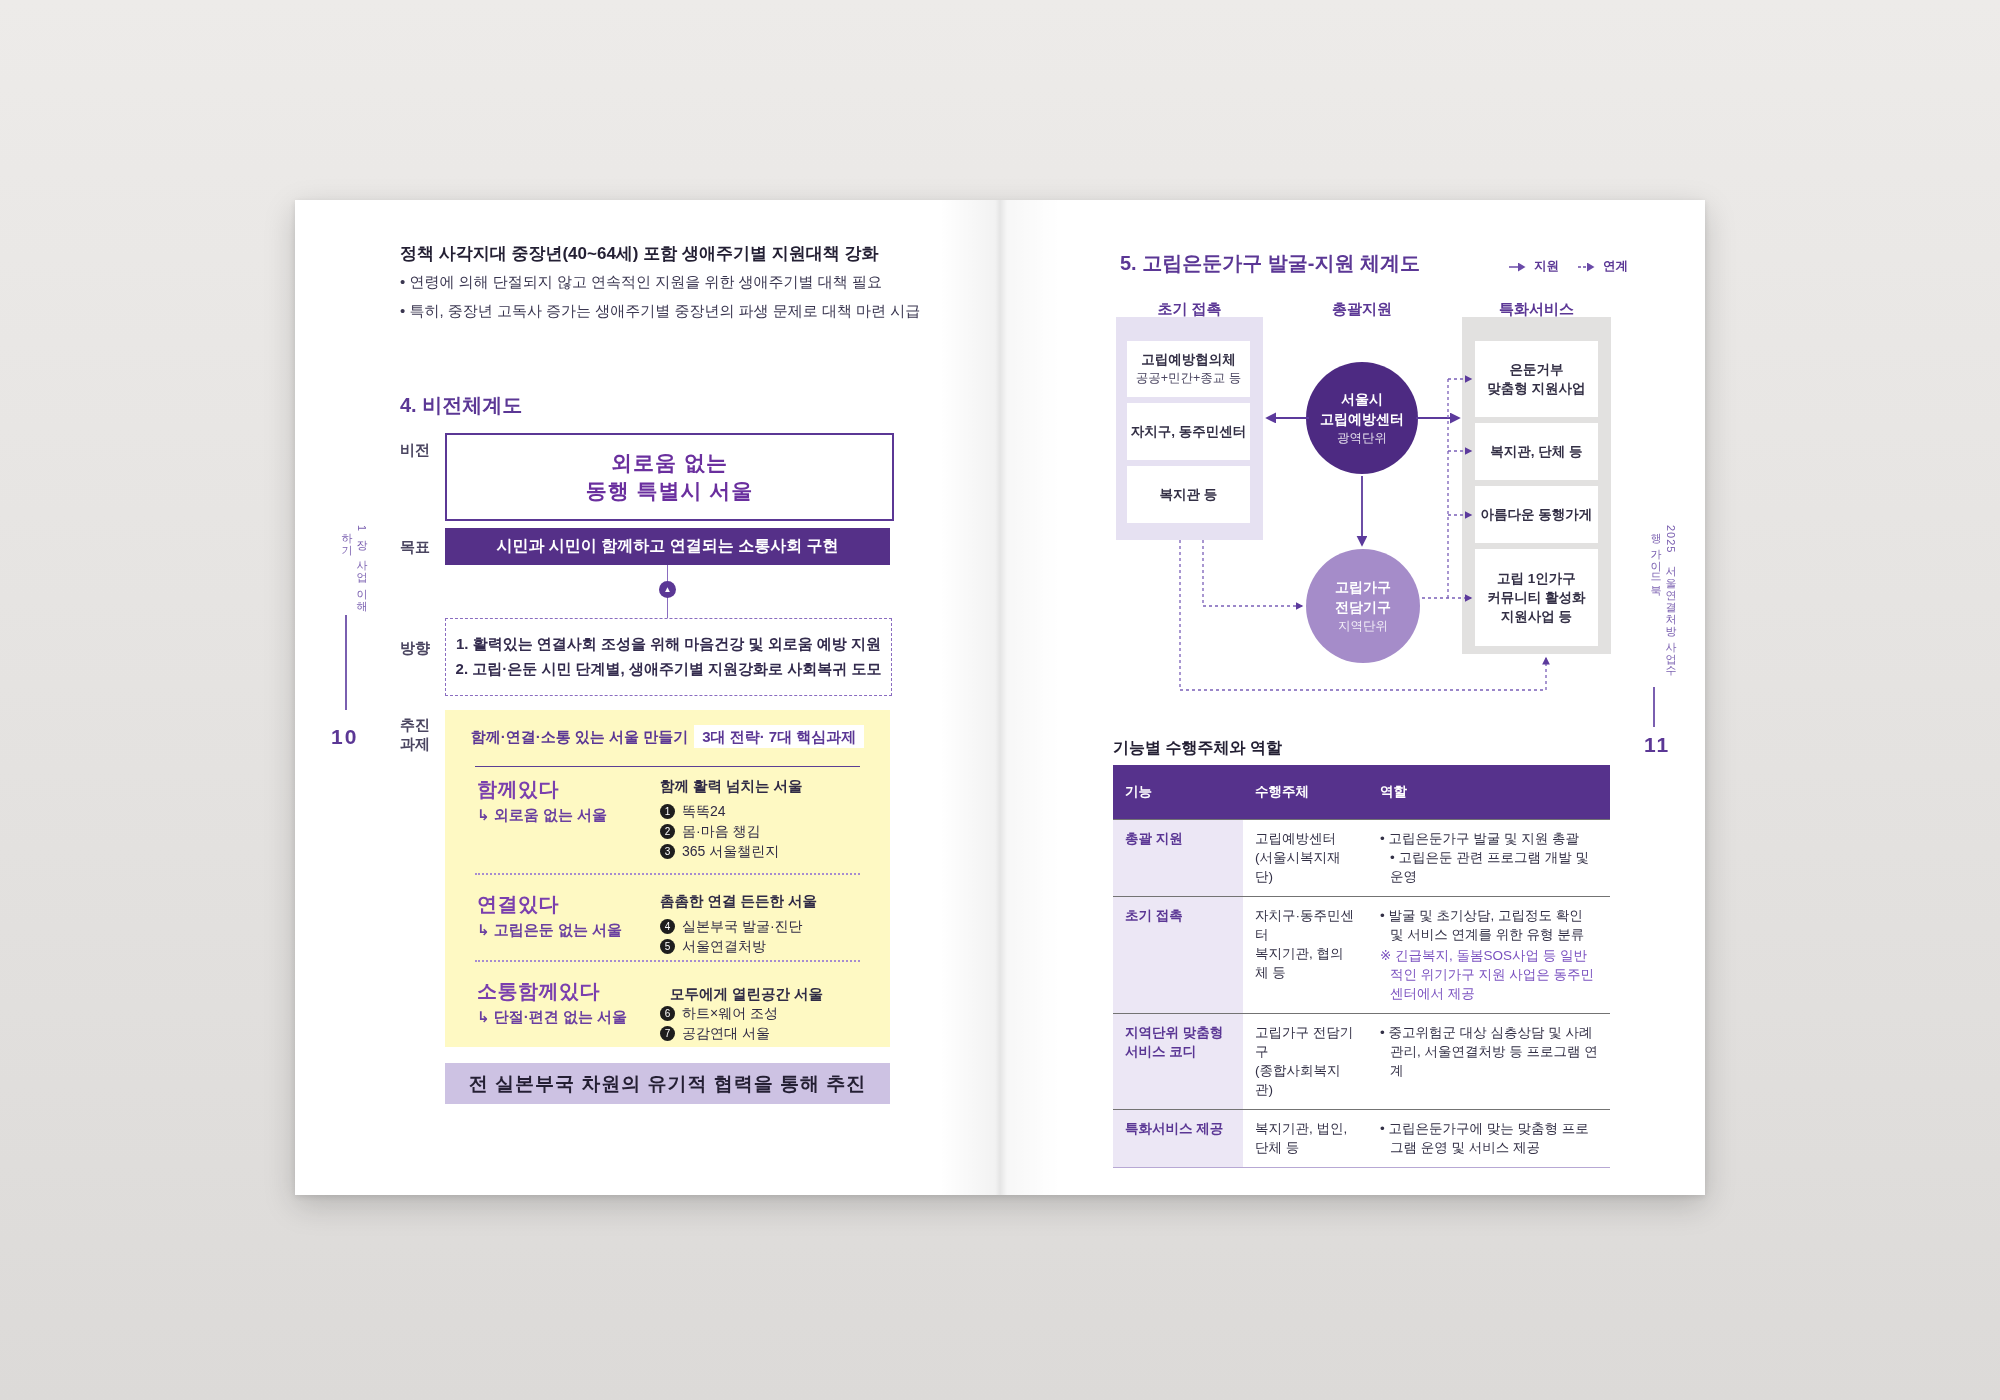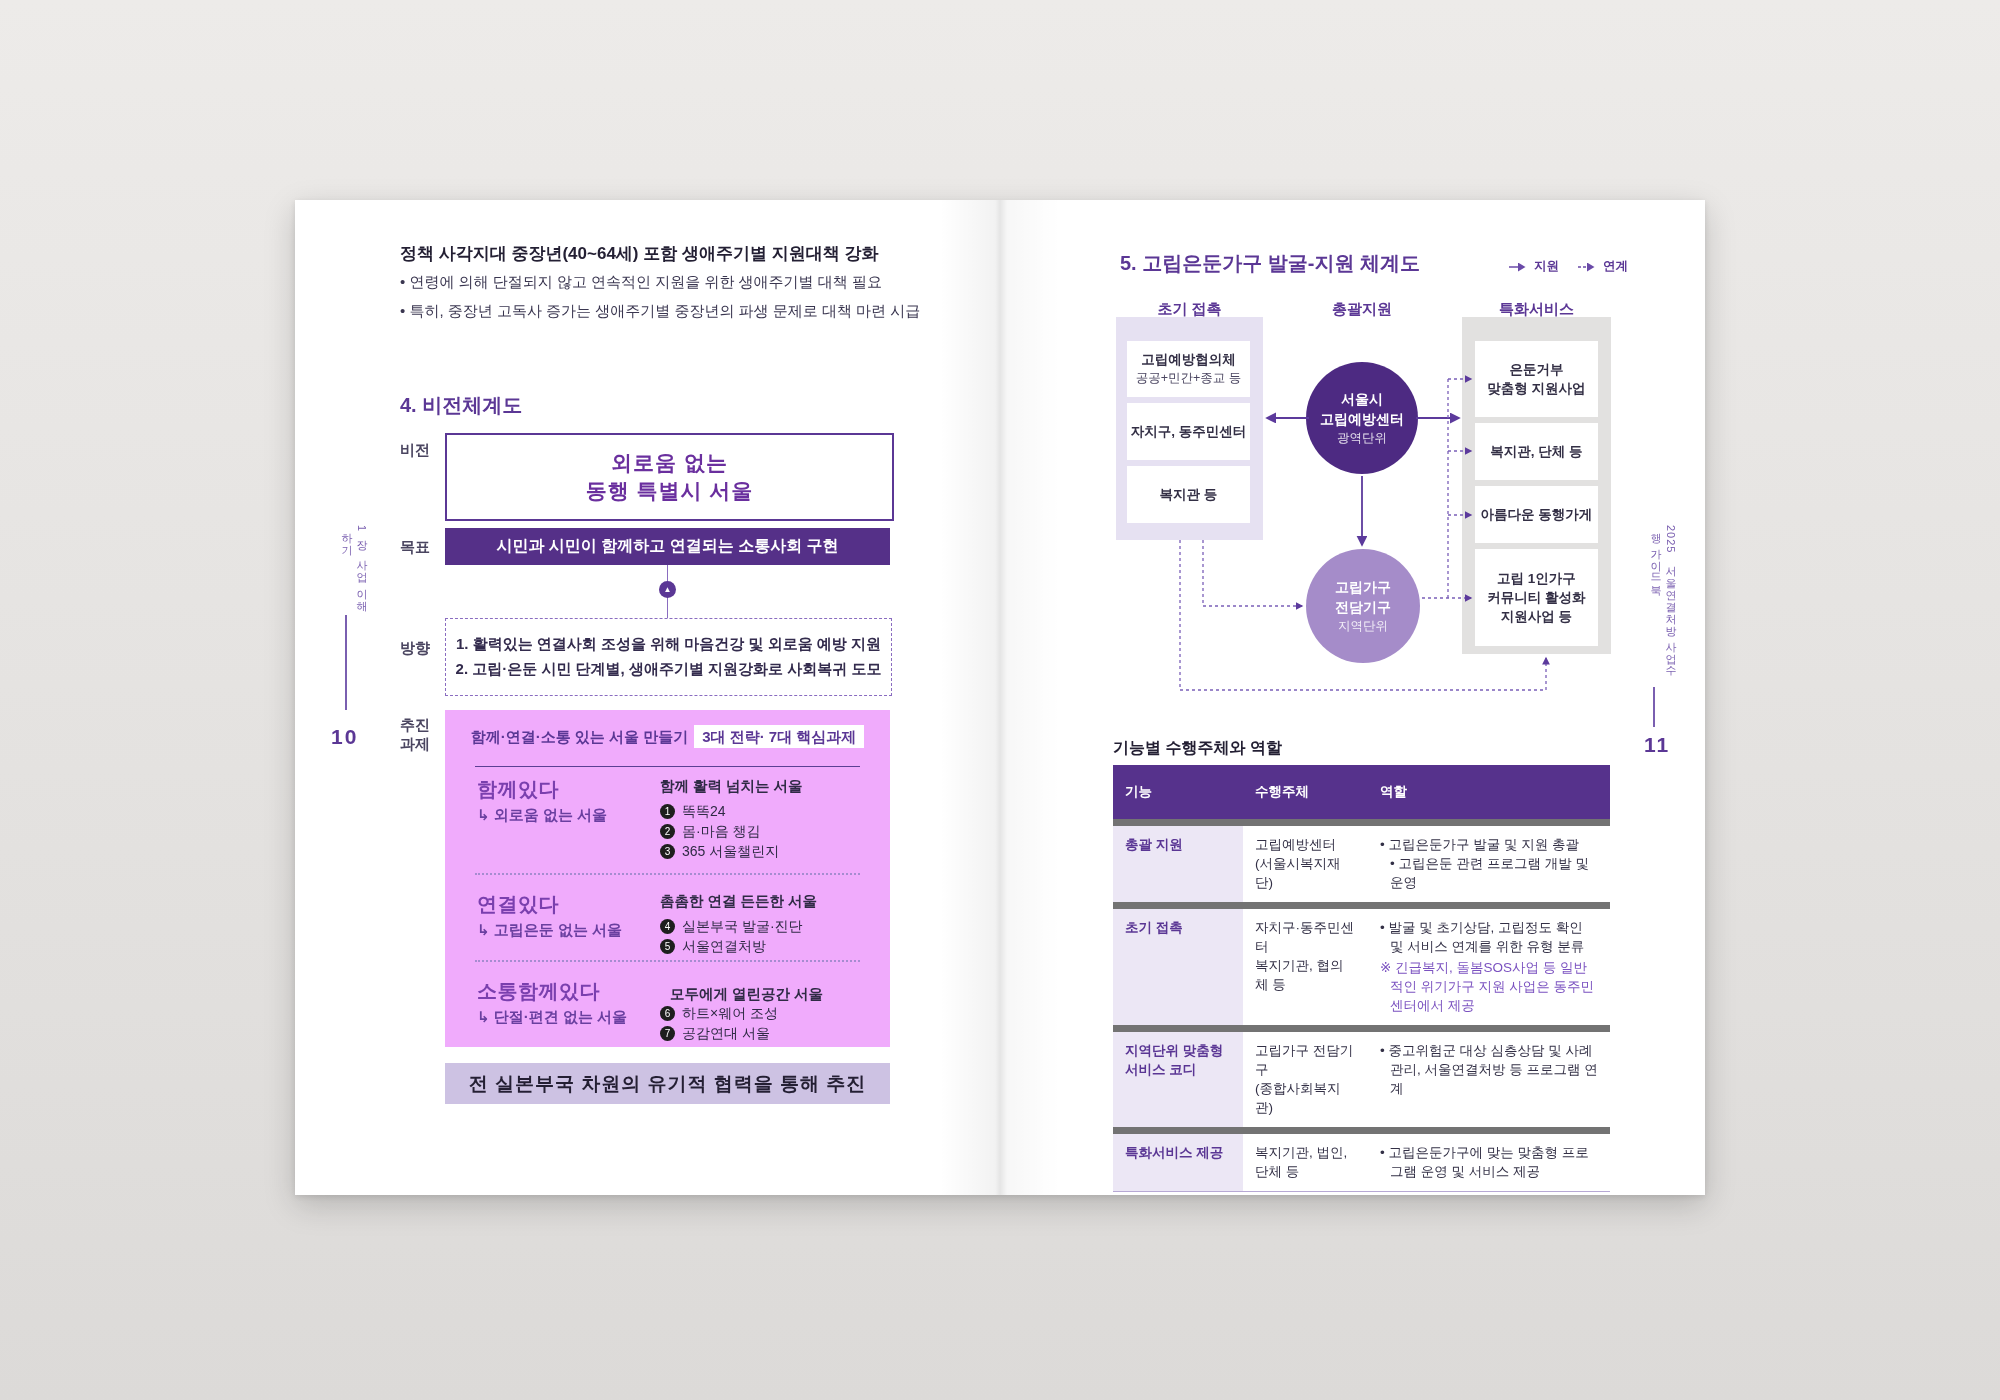--- a/index.html
+++ b/index.html
@@ -47,21 +47,21 @@
   .conn-circle{
     left:364px;top:381px;width:17px;height:17px;border-radius:50%;background:#5b3795;
     color:#fff;font-size:8px;line-height:17px;text-align:center;
   }
   .dir-box{
     left:150px;top:418px;width:445px;height:76px;border:1px dashed #8a6cc0;
     display:flex;flex-direction:column;align-items:center;justify-content:center;gap:6px;
   }
   .dir-line{font-size:15px;font-weight:bold;color:#332b4d;}
 
-  .tasks-box{left:150px;top:510px;width:445px;height:337px;background:#f0abfc;}
+  .tasks-box{left:150px;top:510px;width:445px;height:337px;background:#fef9c3;}
   .tasks-heading{position:absolute;left:0;top:18px;width:100%;text-align:center;font-size:15px;font-weight:bold;color:#5b3795;}
   .tasks-highlight{background:#ffffff;padding:3px 8px;margin-left:6px;color:#5b3795;}
   .tasks-rule{position:absolute;left:30px;top:56px;width:385px;border-top:1.5px solid #5b3f94;}
   .strat-title{position:absolute;left:32px;font-size:20px;font-weight:800;color:#7a3fae;letter-spacing:.5px;}
   .strat-sub{position:absolute;left:32px;font-size:15px;font-weight:bold;color:#6a3fa0;}
   .strat-head{position:absolute;left:215px;font-size:14.5px;font-weight:bold;color:#2f2a45;}
   .strat-item{position:absolute;left:215px;font-size:14px;color:#2f2a45;}
   .num-circle{
     display:inline-block;width:15px;height:15px;border-radius:50%;background:#1e1e1e;color:#fff;
     font-size:10px;line-height:15px;text-align:center;margin-right:7px;vertical-align:1px;
@@ -100,21 +100,21 @@
   .circle .l12{font-size:14px;font-weight:bold;line-height:20px;}
   .circle .l3{font-size:12.5px;color:rgba(255,255,255,.85);line-height:18px;}
   .circle.dark{left:193px;top:62px;width:112px;height:112px;background:#4d2a82;}
   .circle.light{left:193px;top:249px;width:114px;height:114px;background:#a58cc9;}
 
   .tbl-title{font-size:16px;font-weight:bold;color:#231f33;}
   .tbl{left:113px;top:565px;width:497px;font-size:13.5px;}
   .trow,.thead{display:grid;grid-template-columns:130px 125px 242px;}
   .thead{background:#56328c;color:#fff;font-weight:bold;}
   .thead > div{padding:18px 12px;}
-  .trow{border-top:7px solid #737373;}
+  .trow{border-top:1px solid #737373;}
   .trow:first-of-type{border-top:none;}
   .tbl-bottom{border-bottom:1px solid #b7a8d4;}
   .tc{padding:9px 12px 10px 12px;line-height:19px;color:#333046;}
   .tc.f{background:#ece7f5;color:#5a3694;font-weight:bold;}
   .hang{padding-left:10px;text-indent:-10px;}
   .note{color:#7b52c0;margin-top:2px;}
 </style>
 </head>
 <body>
 

